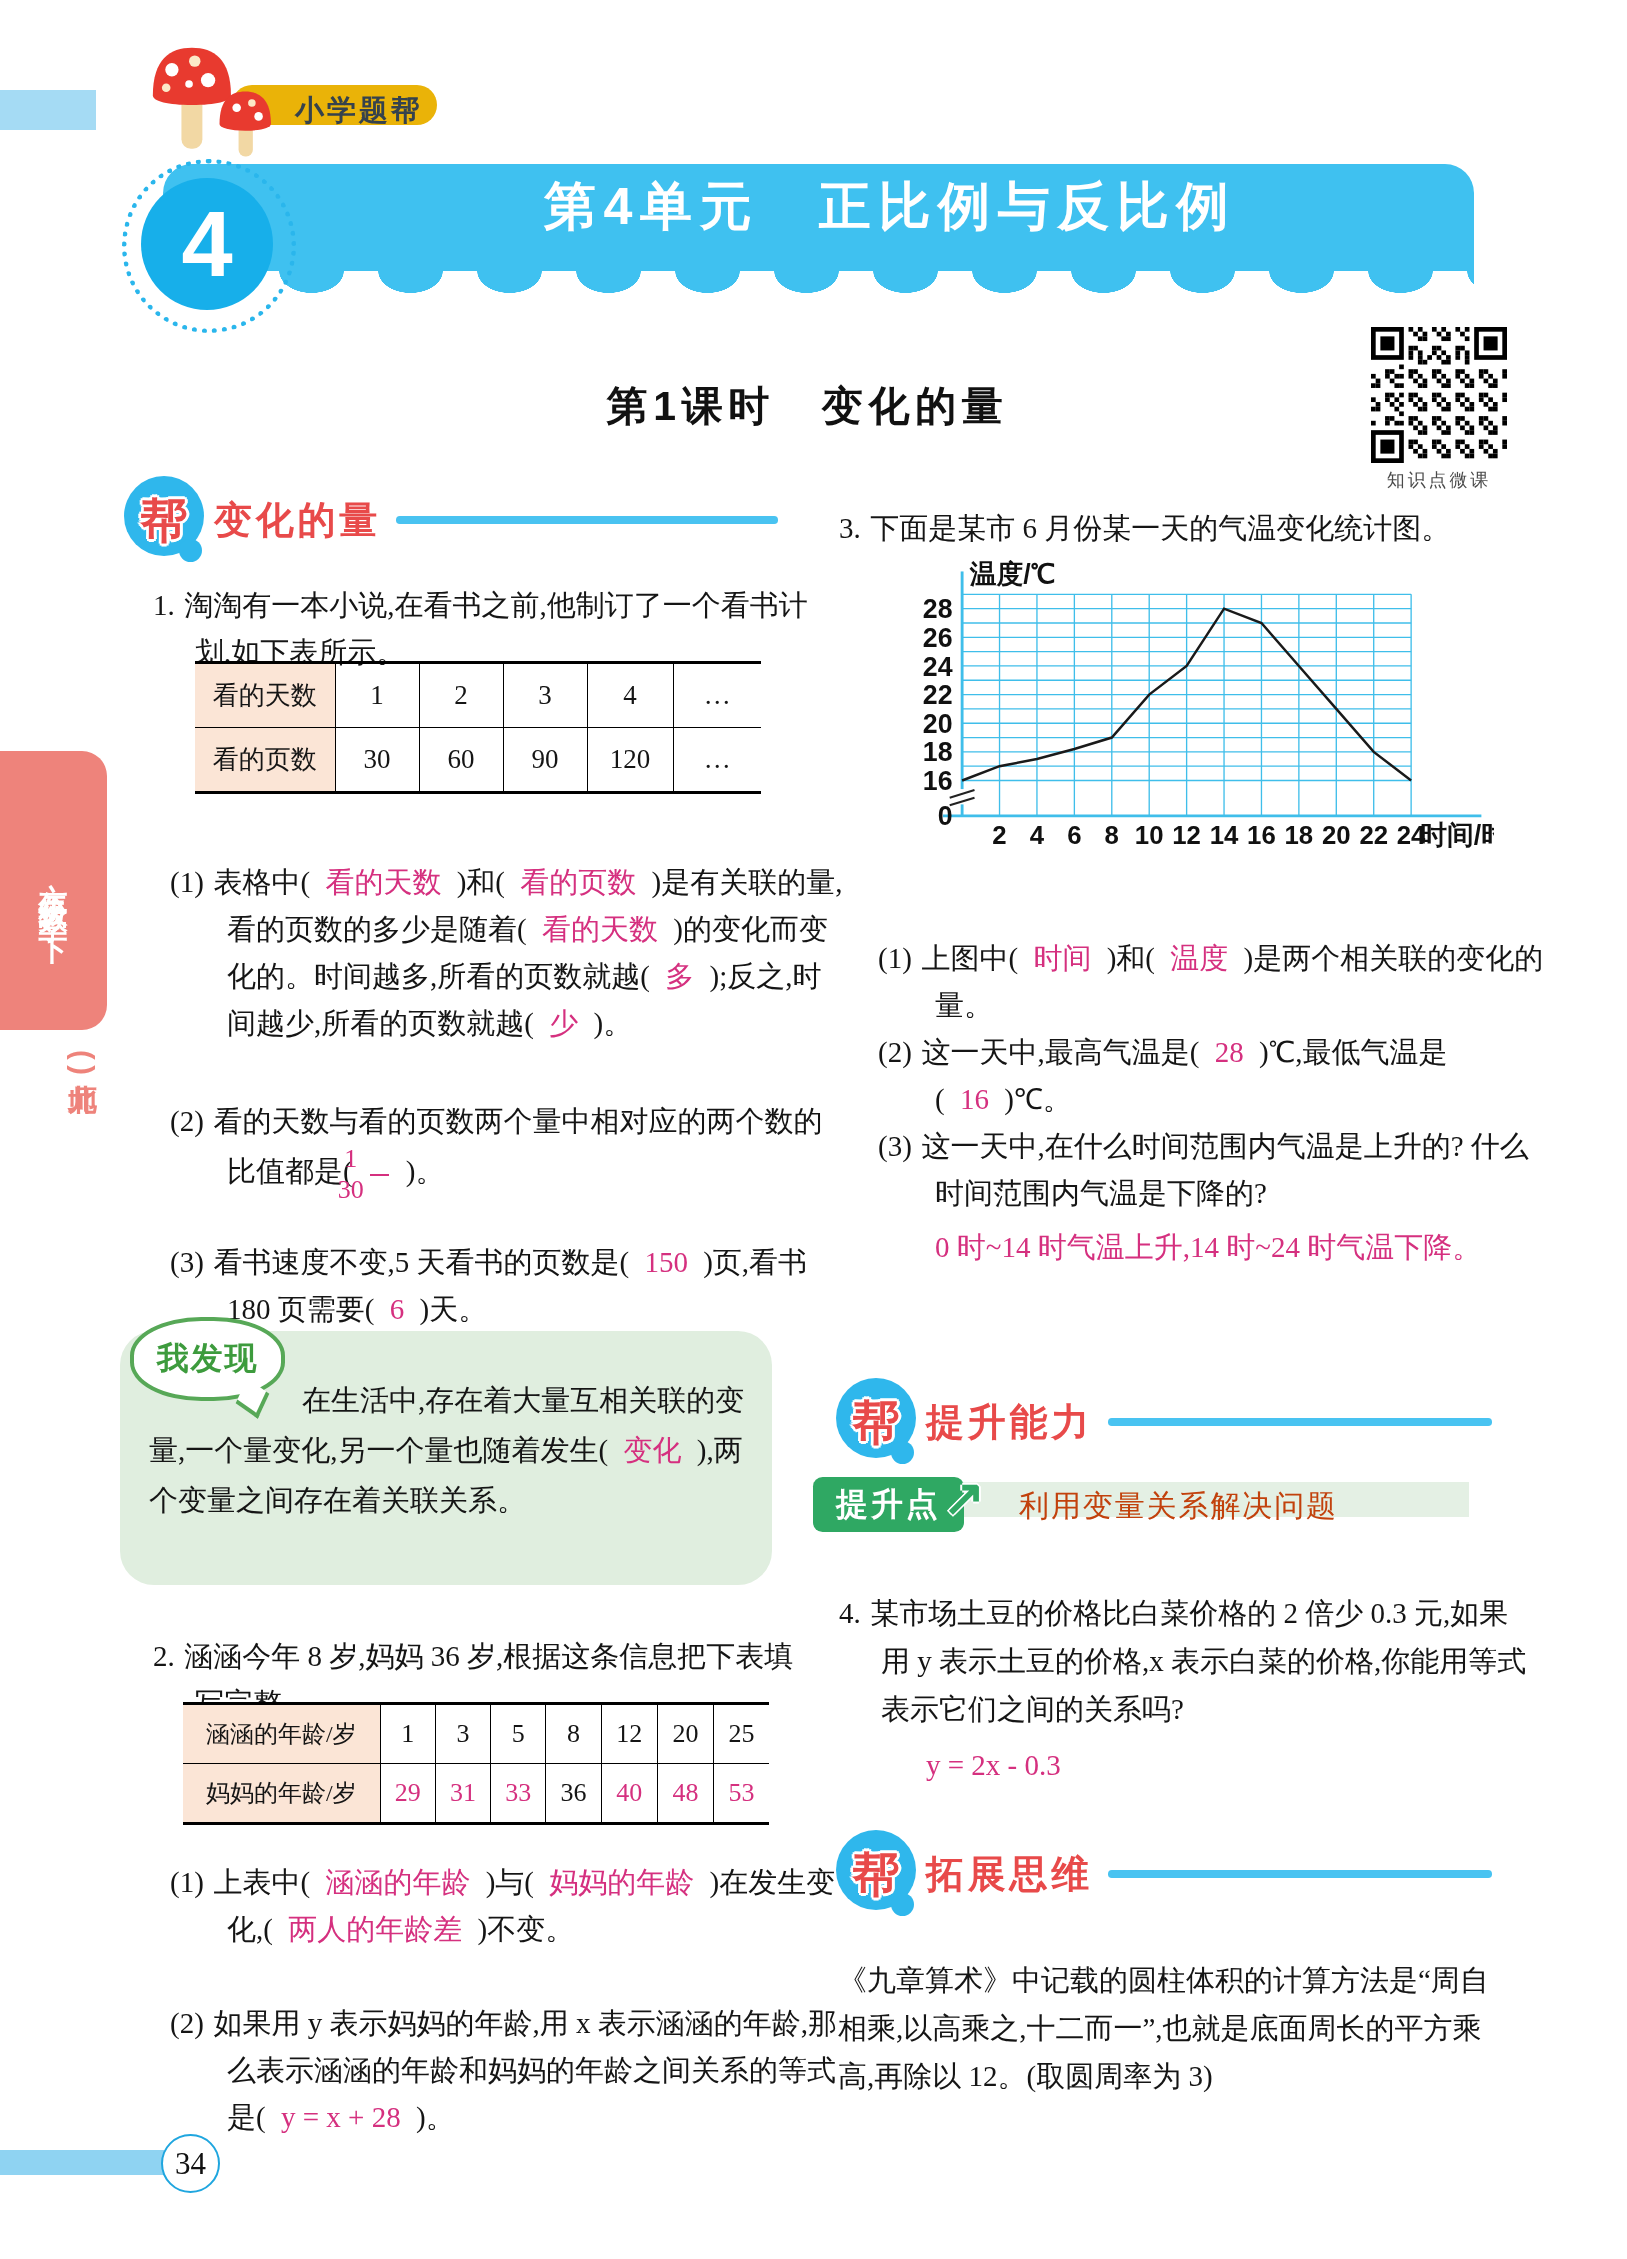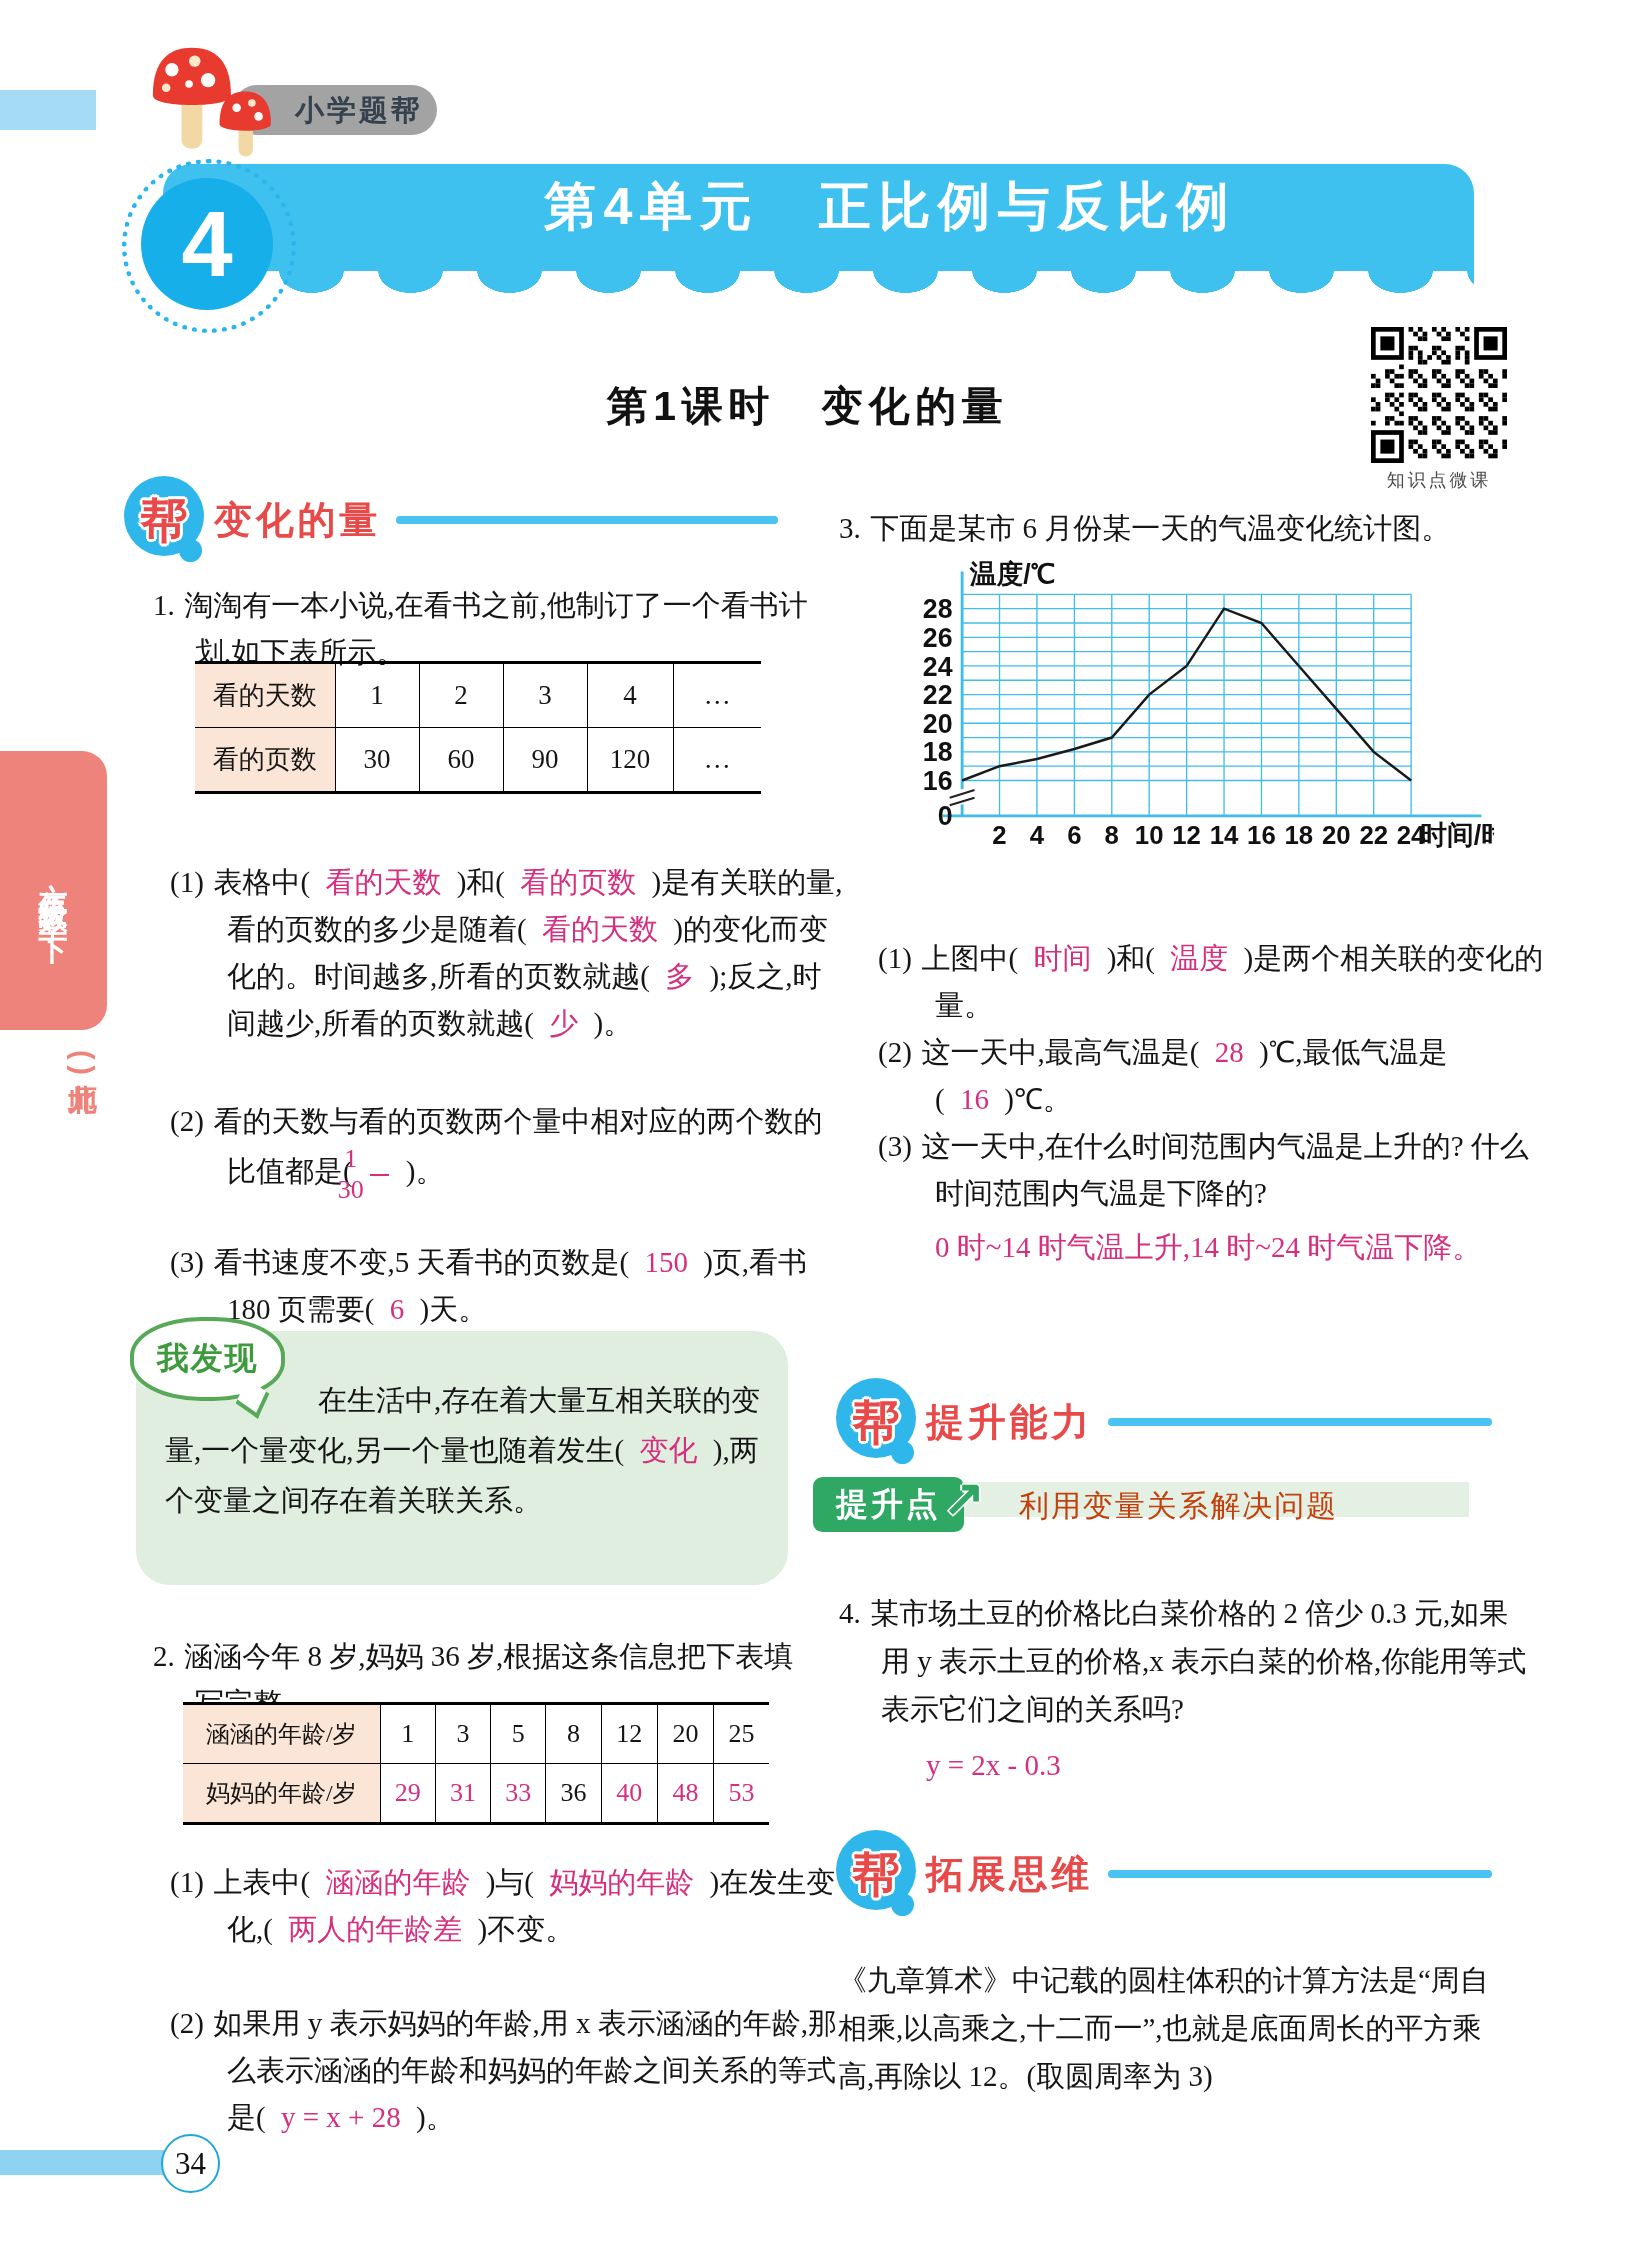--- a/index.html
+++ b/index.html
@@ -5,21 +5,21 @@
   html,body { margin:0; padding:0; background:#e8e8e8; }
   .page {
     position:relative; width:1628px; height:2260px; margin:0 auto;
     background:#ffffff; overflow:hidden;
     font-family:"Liberation Serif", serif; color:#151515;
   }
   .abs { position:absolute; }
 
   
   .brand-bar { left:0; top:90px; width:96px; height:40px; background:#A5DBF4; }
-  .brand-pill { left:232px; top:85px; width:205px; height:50px; background:#a3a3a3; border-radius:27px; }
+  .brand-pill { left:232px; top:85px; width:205px; height:40px; background:#eab308; border-radius:27px; }
   .brand-pill span { position:absolute; left:63px; top:0; line-height:50px;
     font-family:"Liberation Sans",sans-serif; font-weight:bold; font-size:29px; color:#35424d; letter-spacing:2.9px; }
   .mushrooms { left:143px; top:44px; width:134px; height:120px; }
 
   
   .unit-banner { left:163px; top:164px; width:1311px; height:107px;
     background:#3FC1F0; border-radius:29px 29px 0 0; }
   .unit-banner::after { content:""; position:absolute; left:0; right:0; top:100%; height:35px;
     background-image: radial-gradient(ellipse 50px 34px at 50% 0px, #3FC1F0 0 32px, rgba(255,255,255,0) 32.5px);
     background-size:99px 35px; background-repeat:repeat-x; }
@@ -84,21 +84,21 @@
     border-top:3.3px solid #000; border-bottom:3.3px solid #000; }
   .tbl td { border:1.5px solid #000; text-align:center; font-size:27px; }
   .tbl td:first-child { border-left:none; }
   .tbl td:last-child { border-right:none; }
   .tbl td.head { background:#FBE5D6; font-size:26px; }
   .tbl-1 td { height:61px; }
   .tbl-2 td { height:56px; font-size:26px; }
   .tbl-2 td.head { font-size:24px; }
 
   
-  .discover { left:136px; top:1331px; width:652px; height:254px; background:#E0EEDF; border-radius:34px; }
+  .discover { left:120px; top:1331px; width:652px; height:254px; background:#E0EEDF; border-radius:34px; }
   .discover-text { position:absolute; left:29px; right:23px; top:15.3px;
     font-size:29px; line-height:50px; text-indent:153px; }
   .bubble { left:130px; top:1317px; width:147px; height:76px; background:#fff;
     border:4.3px solid #57A857; border-radius:46%; display:flex; align-items:center; justify-content:center;
     font-family:"Liberation Sans",sans-serif; font-weight:800; font-size:32px; color:#3D9B3D; letter-spacing:1.9px; z-index:2; }
   .bubble::after { content:""; position:absolute; right:15.3px; bottom:-15.3px; width:23px; height:23px;
     background:#fff; border-right:4.3px solid #57A857; border-bottom:4.3px solid #57A857;
     transform:rotate(35deg) skew(10deg); }
 
   

